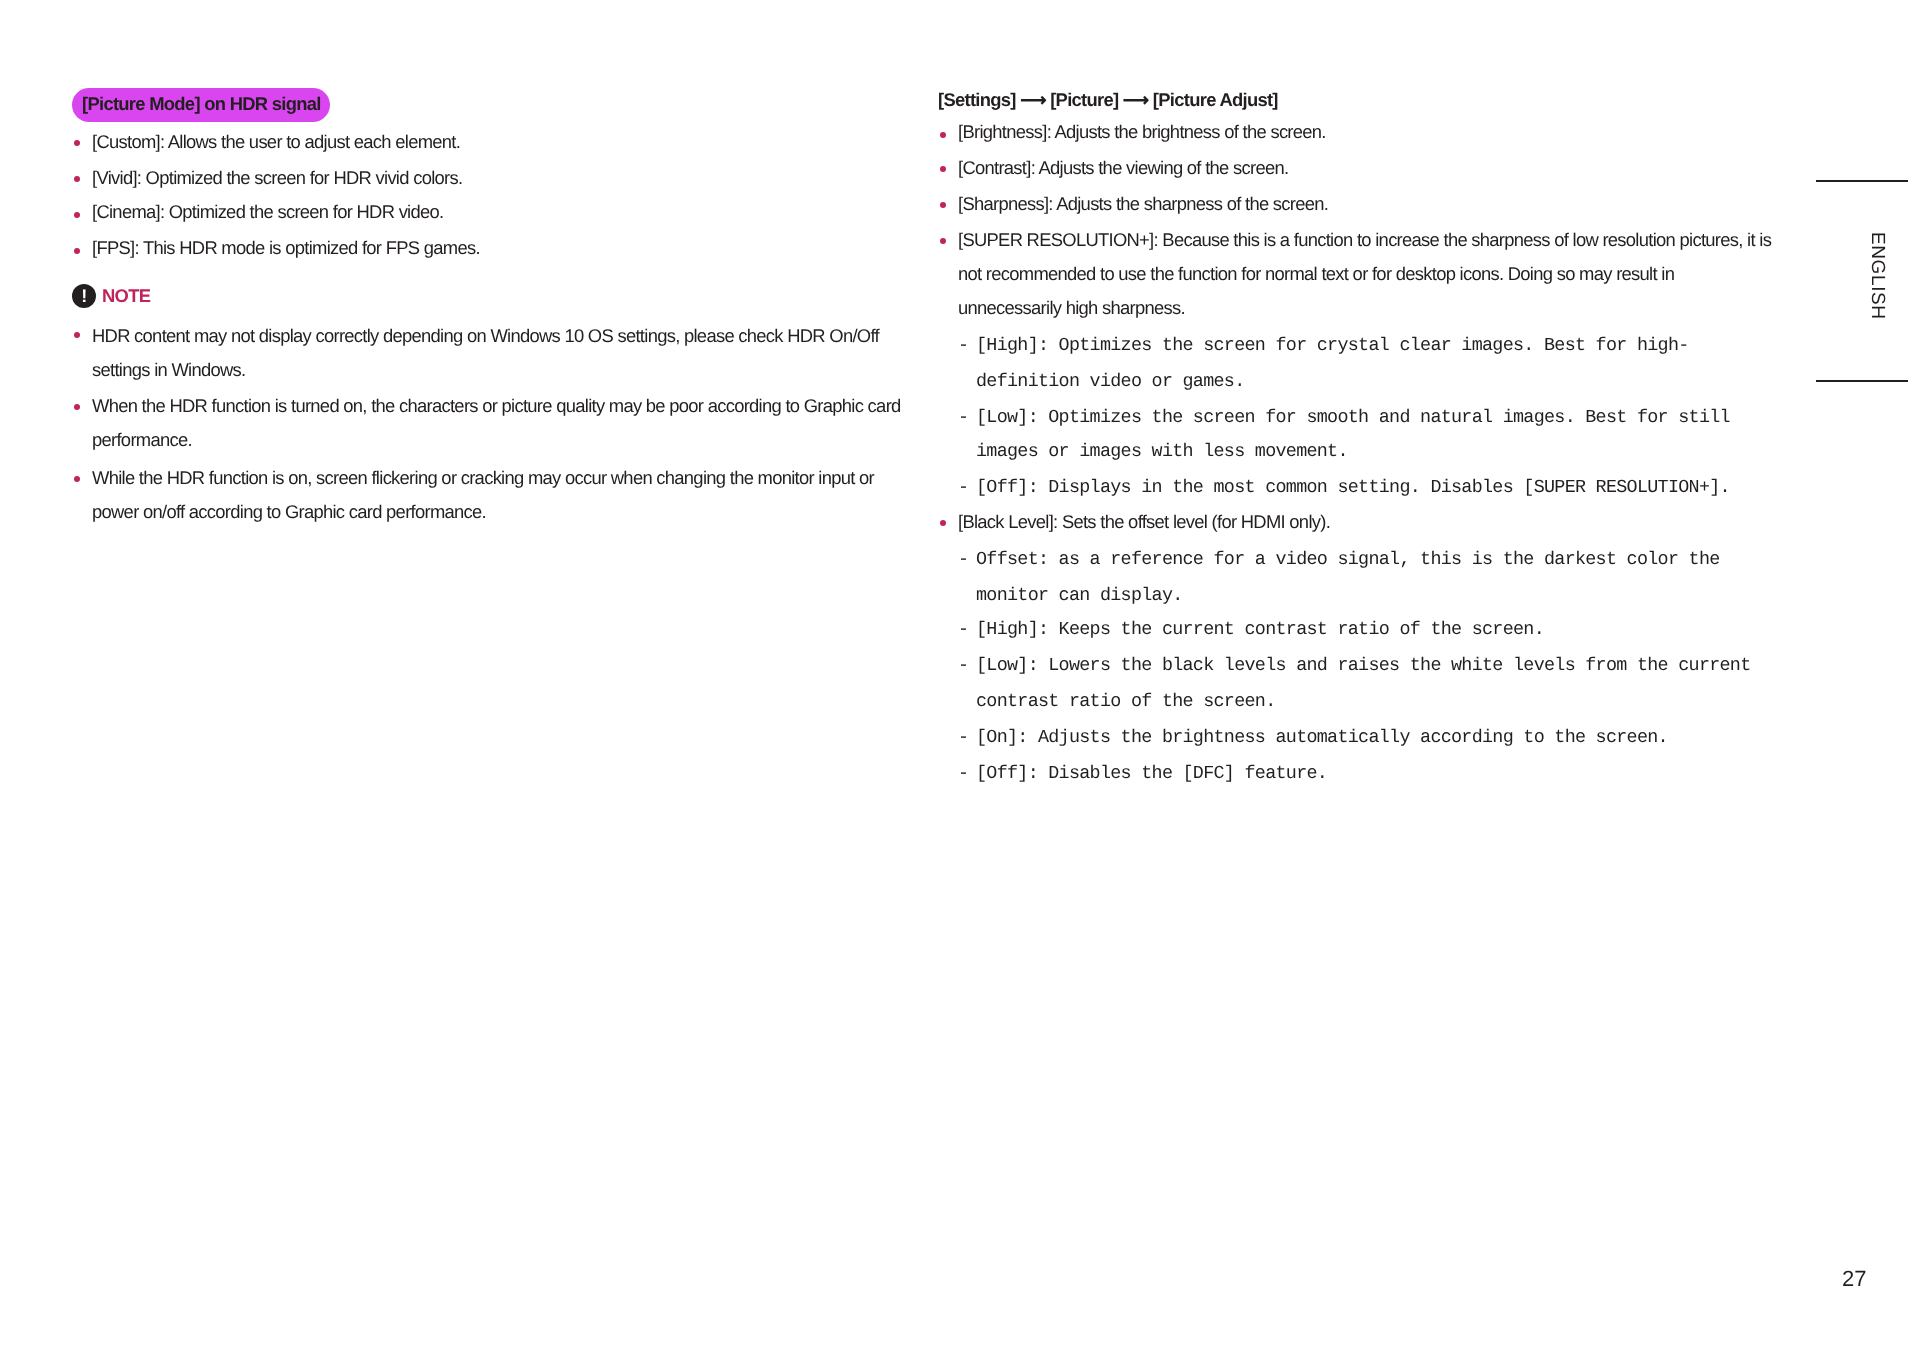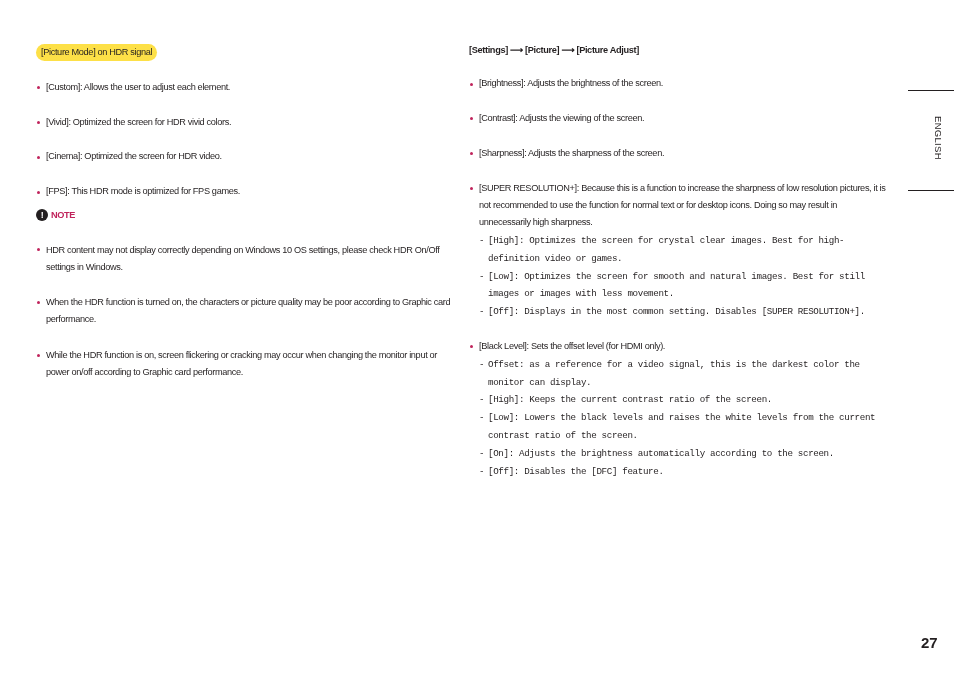--- a/index.html
+++ b/index.html
@@ -1,33 +1,33 @@
 <!DOCTYPE html>
 <html><head>
   <meta charset="utf-8">
   <style>
     html, body { margin:0; padding:0; background:#ffffff; }
     body { width:954px; height:673px; position:relative; overflow:hidden;
       font-family:"Liberation Sans", sans-serif; color:#231f20; }
     .col { position:absolute; font-size:9.2px; letter-spacing:-0.35px; line-height:17.8px; }
     .left { left:36px; top:44px; width:420px; }
     .right { left:469px; top:42px; width:420px; }
-    .hdr-pill { display:inline-block; background:#fde047; border-radius:9px; padding:0 5px; font-weight:normal; font-size:9.2px; line-height:17px; }
+    .hdr-pill { display:inline-block; background:#d946ef; border-radius:9px; padding:0 5px; font-weight:bold; font-size:9.2px; line-height:17px; }
     .breadcrumb { font-weight:bold; line-height:16px; }
     ul { list-style:none; margin:0; padding:0; }
-    li.b { position:relative; padding-left:10px;margin-top:17px; }
+    li.b { position:relative; padding-left:10px; }
     li.b::before { content:""; position:absolute; left:1px; top:7.5px; width:3px; height:3px; border-radius:50%; background:#c0245c; }
     li.d { position:relative; padding-left:19px;font-family:Liberation Mono, monospace; }
     li.d::before { content:"-"; position:absolute; left:10px; top:0; }
     .wrapline { line-height:17px; padding-top:0.8px; padding-bottom:0.8px; }
     .note { display:flex; align-items:center; gap:3px; color:#c0245c; font-weight:bold; margin-top:5px; line-height:18px; }
     .note-icon { width:12px; height:12px; border-radius:50%; background:#231f20; color:#fff; font-size:9px; font-weight:bold; display:flex; align-items:center; justify-content:center; }
     .side-rule { position:absolute; left:908px; width:46px; height:1px; background:#231f20; }
     .side-label { position:absolute; left:924px; top:116px; width:20px; height:50px; font-size:9.5px; letter-spacing:0.3px; color:#231f20; writing-mode:vertical-rl; }
-    .page-num { position:absolute; left:921px; top:634px; font-size:15px;font-weight:bold; }
+    .page-num { position:absolute; left:921px; top:634px; font-size:11px; }
   </style>
 </head>
 <body>
 
 <div class="col left">
   <div class="hdr-pill">[Picture Mode] on HDR signal</div>
   <ul style="margin-top:1px;">
     <li class="b">[Custom]: Allows the user to adjust each element.</li>
     <li class="b">[Vivid]: Optimized the screen for HDR vivid colors.</li>
     <li class="b">[Cinema]: Optimized the screen for HDR video.</li>

